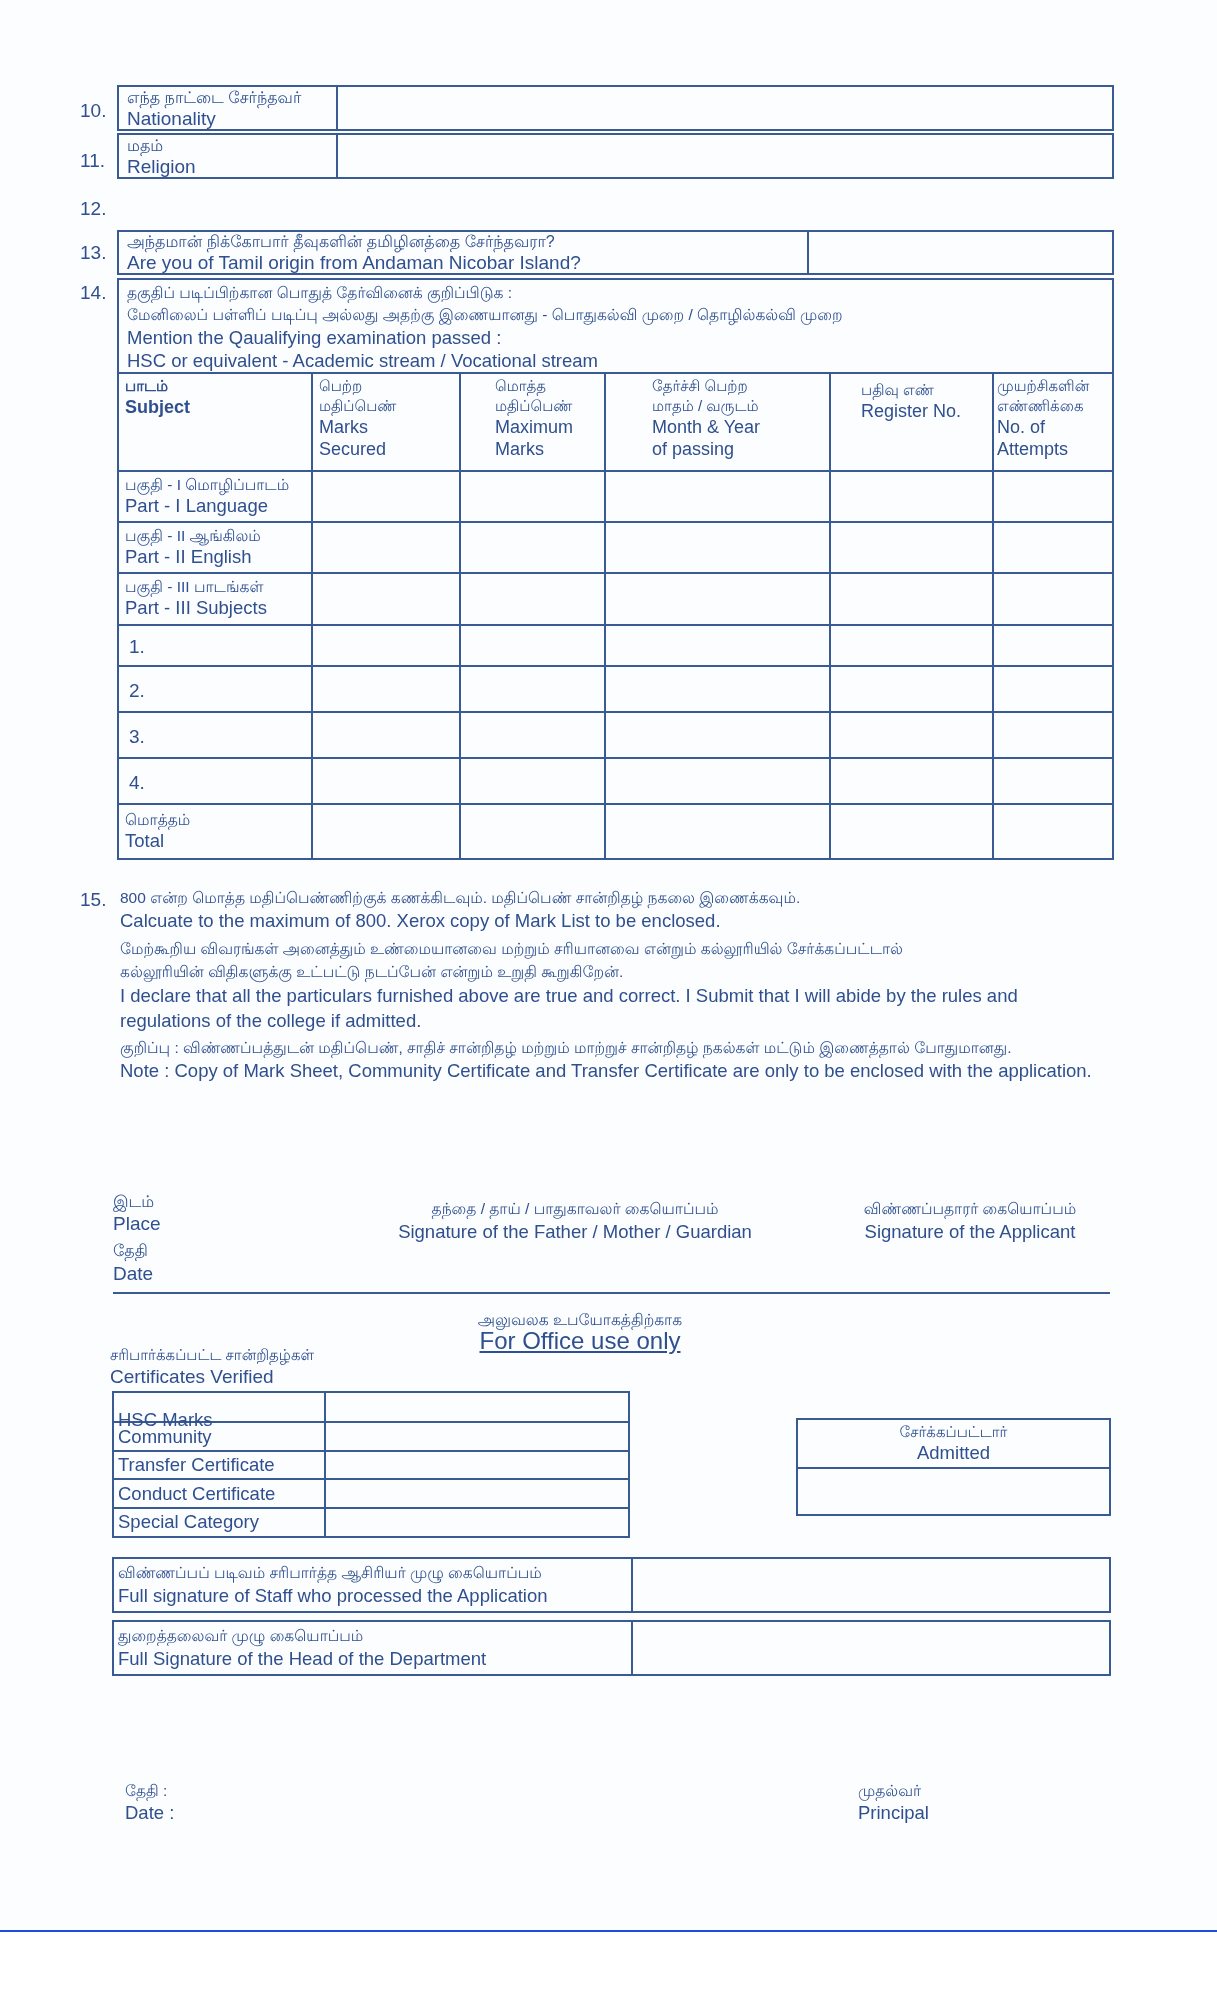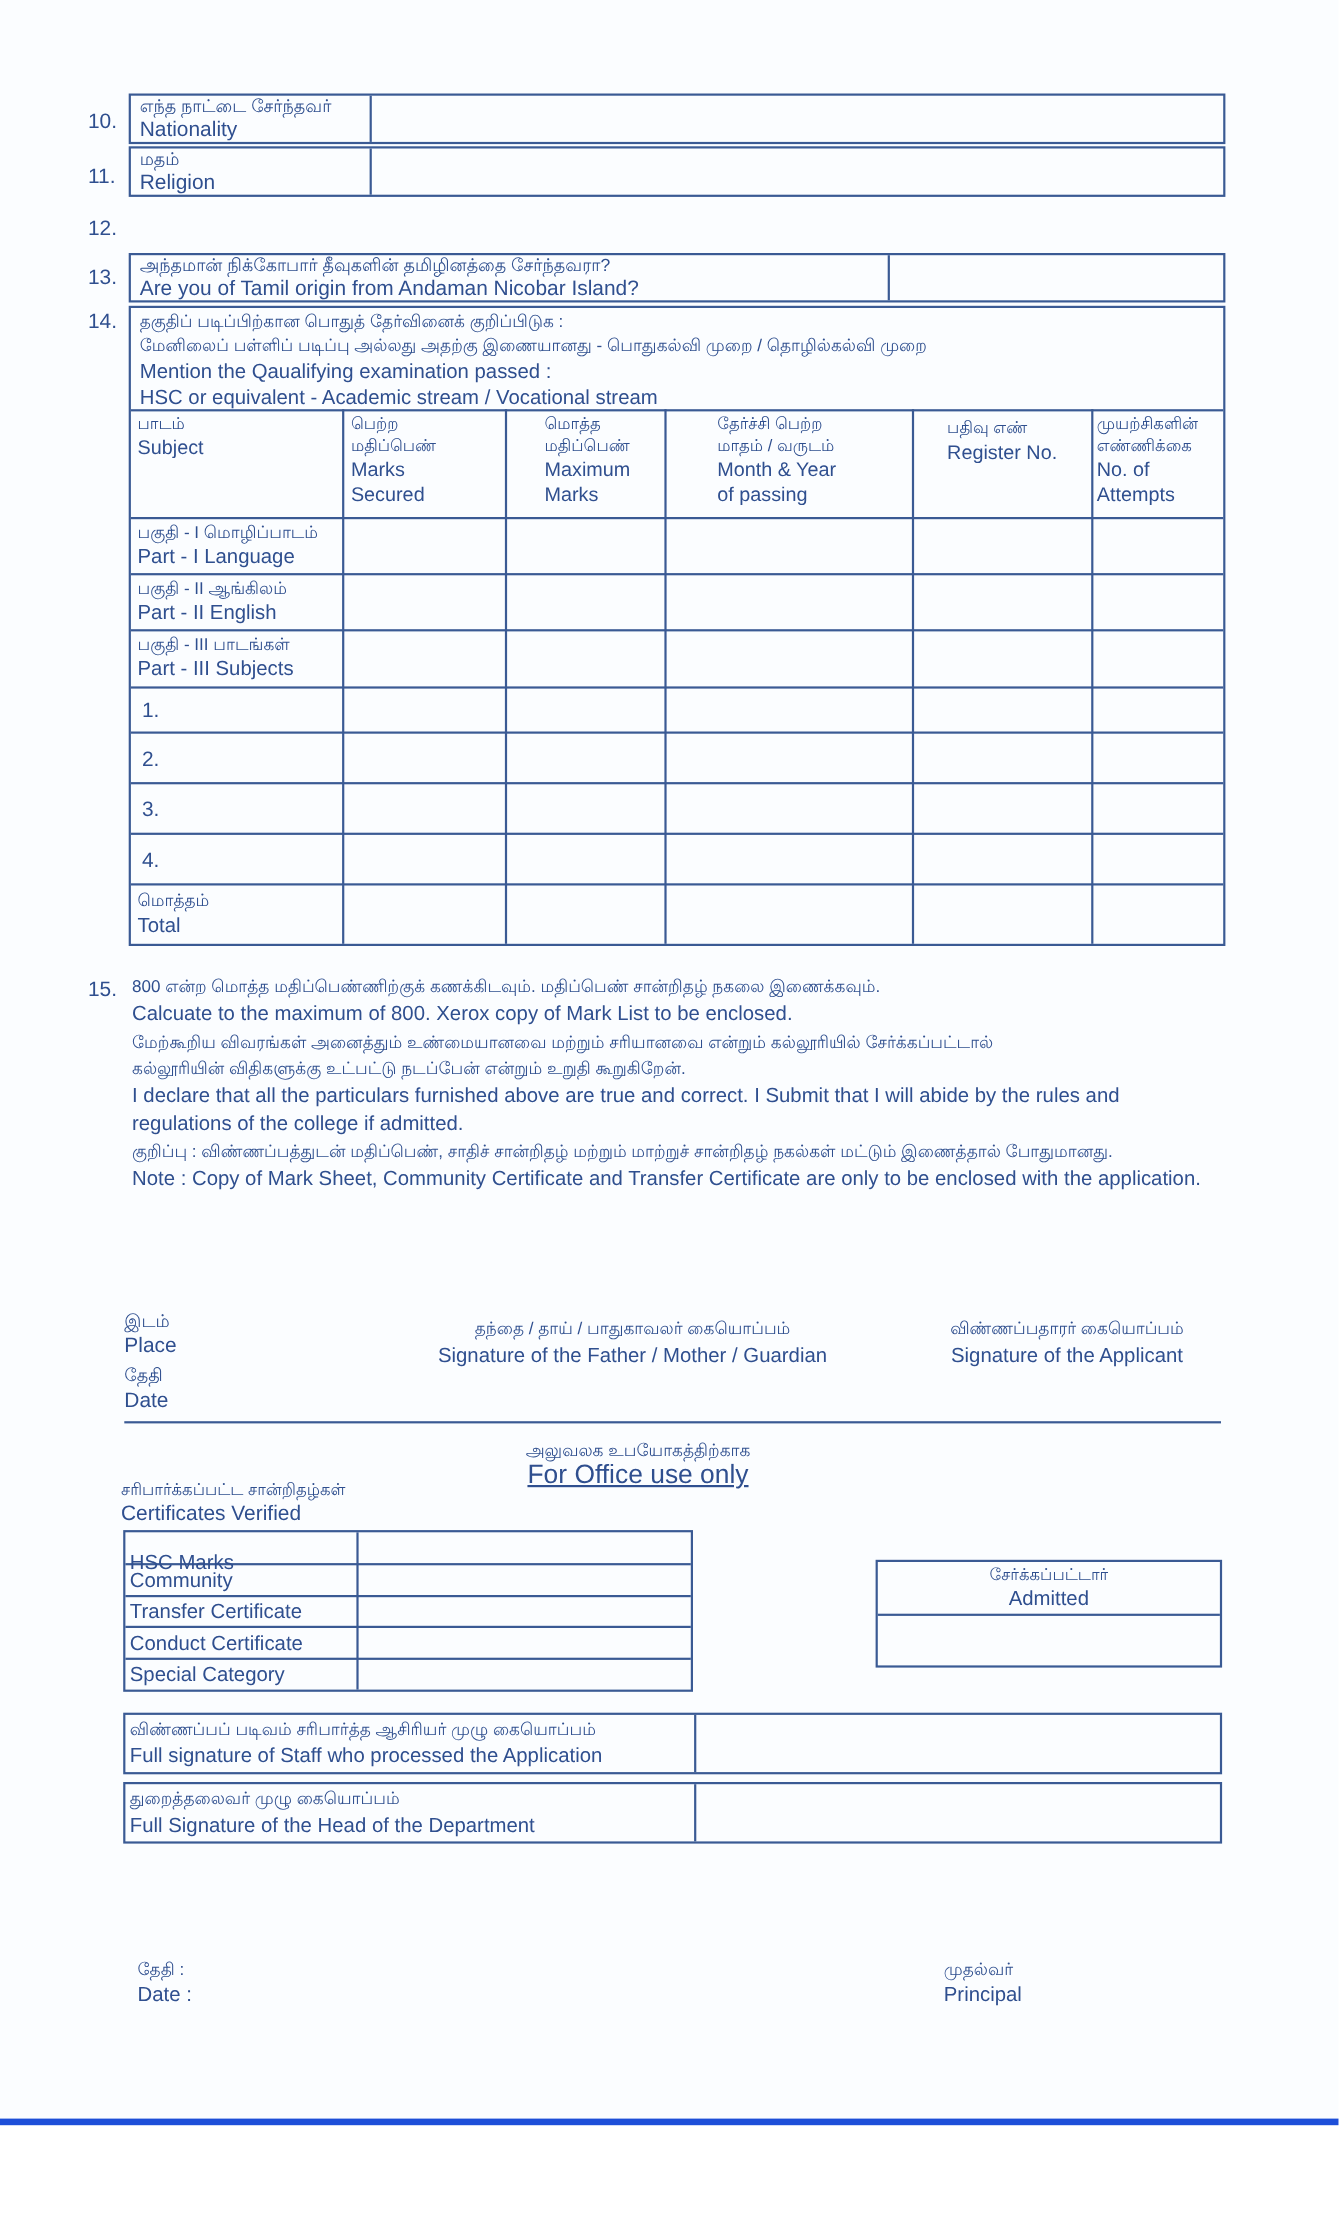--- a/index.html
+++ b/index.html
@@ -1,18 +1,18 @@
 <!DOCTYPE html>
 <html><head>
 <meta charset="utf-8">
 <style>
   * { box-sizing: border-box; margin: 0; padding: 0; }
   html, body { width: 1217px; height: 2012px; background: #ffffff; overflow: hidden; }
   body { position: relative; font-family: "Liberation Sans", sans-serif; color: #2f4f8f; }
-  .page { position: absolute; left: 0; top: 0; width: 1217px; height: 1932px; background: #fbfdff; border-bottom: 6px solid #1d4ed8; padding-left: 48px; }
+  .page { position: absolute; left: 0; top: 0; width: 1217px; height: 1932px; background: #fbfdff; border-bottom: 2px solid #1d4ed8; padding-left: 48px; }
   .abs { position: absolute; }
   .line { position: absolute; background: #3a5a94; }
   .box { position: absolute; border: 2px solid #3a5a94; }
   .ta { font-size: 16px; line-height: 20px; color: #2f4f8f; white-space: nowrap; }
   .en { font-size: 19px; line-height: 22px; color: #2f4f8f; white-space: nowrap; }
   .num { position: absolute; font-size: 19px; color: #2f4f8f; }
   .cell { position: absolute; }
   .cell.input { background: transparent; }
   .hdr-cell { position: absolute; padding: 4px 6px; }
   .hdr-cell div { font-size: 18px; line-height: 22px; white-space: nowrap; }
@@ -82,21 +82,21 @@
       <div class="line" style="left:0;top:339px;width:100%;height:2px;"></div>
       <div class="line" style="left:0;top:385px;width:100%;height:2px;"></div>
       <div class="line" style="left:0;top:431px;width:100%;height:2px;"></div>
 
       <div class="line" style="left:192px;top:0;width:2px;height:100%;"></div>
       <div class="line" style="left:340px;top:0;width:2px;height:100%;"></div>
       <div class="line" style="left:485px;top:0;width:2px;height:100%;"></div>
       <div class="line" style="left:710px;top:0;width:2px;height:100%;"></div>
       <div class="line" style="left:873px;top:0;width:2px;height:100%;"></div>
 
-      <div class="hdr-cell" style="left:0;top:0;width:203px;">
+      <div class="hdr-cell" style="left:0;top:0;width:203px;font-weight:bold;">
         <div class="t">பாடம்</div>
         <div>Subject</div>
       </div>
       <div class="hdr-cell" style="left:194px;top:0;width:146px;">
         <div class="t">பெற்ற</div>
         <div class="t">மதிப்பெண்</div>
         <div>Marks</div>
         <div>Secured</div>
       </div>
       <div class="hdr-cell" style="left:342px;top:0;width:157px;margin-left:28px;">

